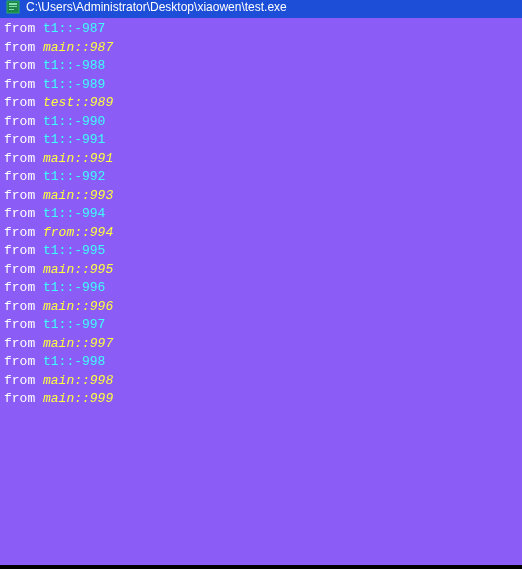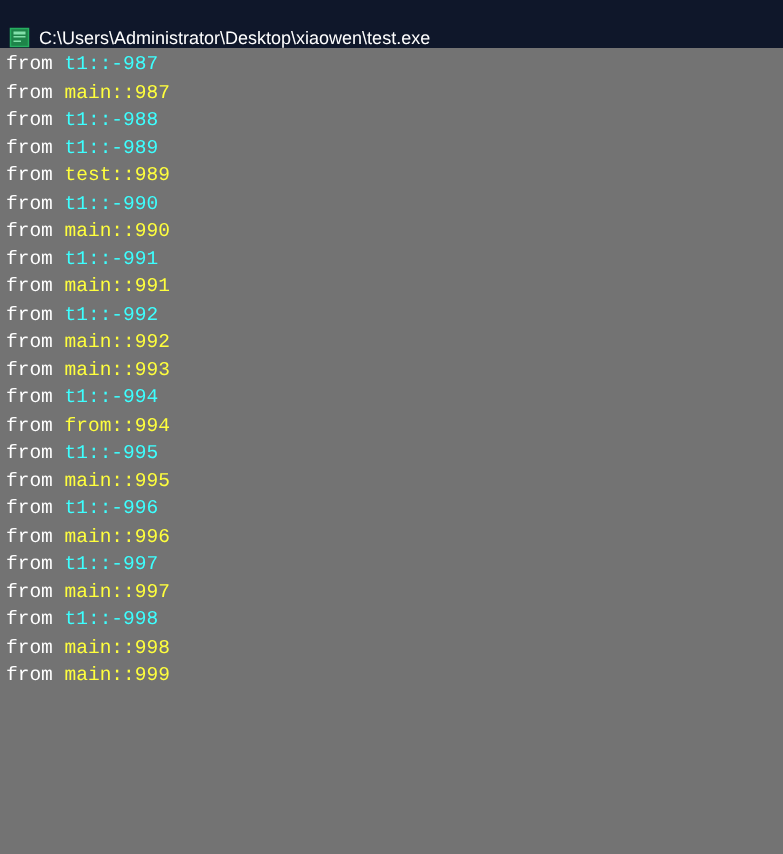--- a/index.html
+++ b/index.html
@@ -11,24 +11,24 @@
     body {
       width: 522px;
       height: 569px;
       background: #000000;
       font-family: 'Courier New', Courier, monospace;
       font-size: 13px;
       overflow: hidden;
     }
 
     .title-bar {
-      background: #0f172a;
-      height: 32px;
+      background: #1d4ed8;
+      height: 18px;
       display: flex;
-      align-items: flex-end;
+      align-items: flex-start;
       padding: 0 6px;
       gap: 6px;
     }
 
     .title-bar-icon {
       width: 14px;
       height: 14px;
       display: flex;
       align-items: center;
       justify-content: center;
@@ -39,41 +39,42 @@
       height: 14px;
     }
 
     .title-bar-text {
       color: #ffffff;
       font-size: 12px;
       font-family: 'Segoe UI', Arial, sans-serif;
     }
 
     .console-body {
-      background: #737373;
+      background: #8b5cf6;
       padding: 2px 4px;
       height: calc(569px - 22px);
       overflow: hidden;
     }
 
     .console-line {
       line-height: 18.5px;
       white-space: pre;
     }
 
     .from-word {
       color: #ffffff;
     }
 
     .t1-value {
       color: #3dffff;
     }
 
     .main-value {
       color: #ffff3d;
+      font-style: italic;
     }
   </style>
 </head>
 <body>
 
 <div class="title-bar">
   <div class="title-bar-icon">
     <svg viewBox="0 0 14 14" fill="none">
       <rect x="1" y="1" width="12" height="12" fill="#1e8449" stroke="#27ae60" stroke-width="1"></rect>
       <rect x="3" y="3" width="8" height="2" fill="#82e0aa"></rect>
@@ -84,25 +85,23 @@
   <span class="title-bar-text">C:\Users\Administrator\Desktop\xiaowen\test.exe</span>
 </div>
 
 <div class="console-body" id="console-output">
 <div class="console-line"><span class="from-word">from </span><span class="t1-value">t1::-987</span></div>
     <div class="console-line"><span class="from-word">from </span><span class="main-value">main::987</span></div>
     <div class="console-line"><span class="from-word">from </span><span class="t1-value">t1::-988</span></div>
     <div class="console-line"><span class="from-word">from </span><span class="t1-value">t1::-989</span></div>
     <div class="console-line"><span class="from-word">from </span><span class="main-value">test::989</span></div>
     <div class="console-line"><span class="from-word">from </span><span class="t1-value">t1::-990</span></div>
-    <div class="console-line"><span class="from-word">from </span><span class="main-value">main::990</span></div>
     <div class="console-line"><span class="from-word">from </span><span class="t1-value">t1::-991</span></div>
     <div class="console-line"><span class="from-word">from </span><span class="main-value">main::991</span></div>
     <div class="console-line"><span class="from-word">from </span><span class="t1-value">t1::-992</span></div>
-    <div class="console-line"><span class="from-word">from </span><span class="main-value">main::992</span></div>
     <div class="console-line"><span class="from-word">from </span><span class="main-value">main::993</span></div>
     <div class="console-line"><span class="from-word">from </span><span class="t1-value">t1::-994</span></div>
     <div class="console-line"><span class="from-word">from </span><span class="main-value">from::994</span></div>
     <div class="console-line"><span class="from-word">from </span><span class="t1-value">t1::-995</span></div>
     <div class="console-line"><span class="from-word">from </span><span class="main-value">main::995</span></div>
     <div class="console-line"><span class="from-word">from </span><span class="t1-value">t1::-996</span></div>
     <div class="console-line"><span class="from-word">from </span><span class="main-value">main::996</span></div>
     <div class="console-line"><span class="from-word">from </span><span class="t1-value">t1::-997</span></div>
     <div class="console-line"><span class="from-word">from </span><span class="main-value">main::997</span></div>
     <div class="console-line"><span class="from-word">from </span><span class="t1-value">t1::-998</span></div>

